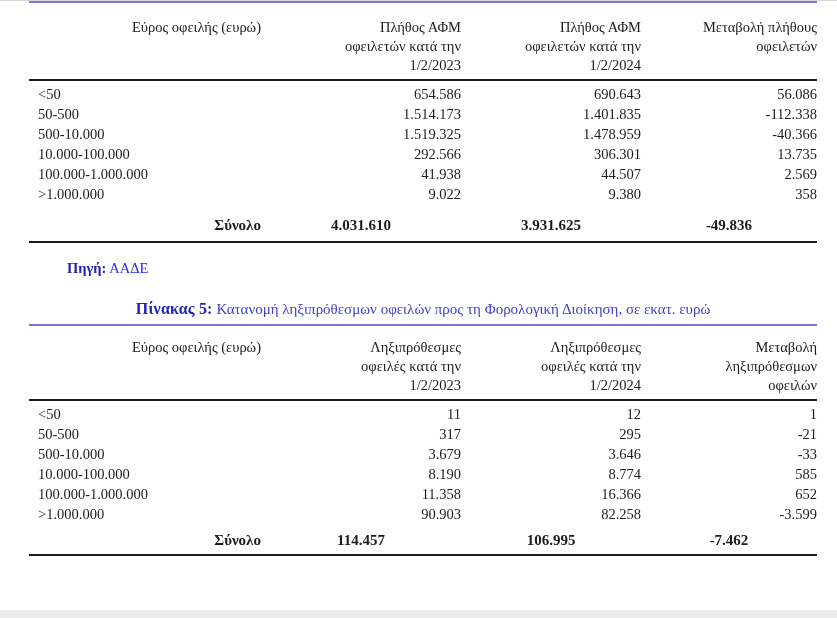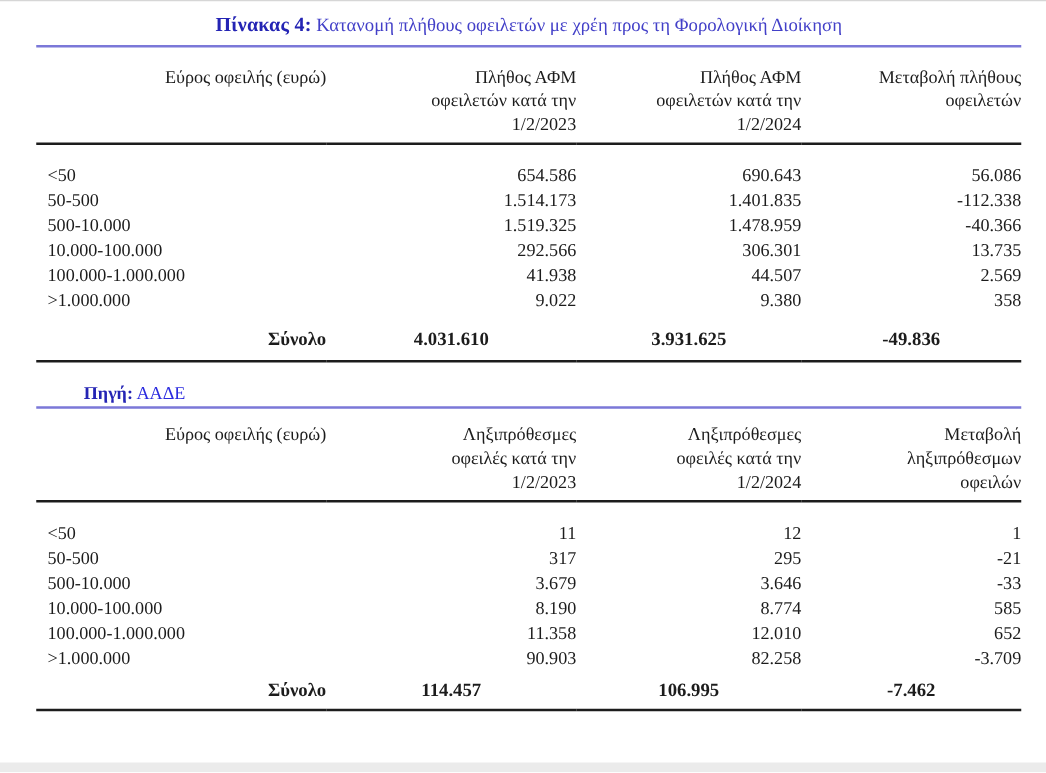--- a/index.html
+++ b/index.html
@@ -24,39 +24,35 @@
   .tbl-title-text{color:var(--mid-blue);}
   .rule-blue{height:2px;background:var(--rule-blue);}
   table{border-collapse:collapse;width:788px;font-size:14.5px;color:var(--ink);border-bottom:2px solid var(--ink);}
   col.c1{width:232px;} col.c2{width:200px;} col.c3{width:180px;} col.c4{width:176px;}
   thead{border-bottom:2px solid var(--ink);}
   thead td{vertical-align:top;text-align:right;white-space:pre-line;line-height:19px;padding:15px 0 4px;}
   .t5 thead td{padding-top:12px;}
   thead td.first{text-align:right;padding-left:9px;}
   tbody.data td{height:20px;line-height:20px;text-align:right;padding:0;}
   tbody.data td.first{text-align:left;padding-left:9px;}
-  tbody.data tr:first-child td{padding-top:15px;}
+  tbody.data tr:first-child td{padding-top:3px;}
   tbody.total td{font-weight:bold;text-align:center;font-size:15px;padding:13px 0 7px;}
   tbody.total td.first{text-align:right;padding-left:9px;}
   .t5 tbody.total td{padding:8px 0 5px;}
   .source{margin:15px 0 0 38px;font-size:14.5px;line-height:20px;}
   .source-label{font-weight:bold;color:var(--dark-blue);}
   .source-value{color:var(--link-blue);margin-top:44px;}
   .bottom-edge{position:absolute;left:0;bottom:0;width:837px;height:8px;background:#ebebeb;}
 </style>
 </head>
 <body>
 
 <div class="page">
   <div class="content">
 
-    <div class="tbl-title t4-title">
-      <span class="tbl-title-label">Πίνακας 4:</span>
-      <span class="tbl-title-text">Κατανομή πλήθους οφειλετών με χρέη προς τη Φορολογική Διοίκηση</span>
-    </div>
     <div class="rule-blue"></div>
 
     <table class="t4">
       <colgroup>
           <col class="c1">
           <col class="c2">
           <col class="c3">
           <col class="c4">
         </colgroup>
       <thead>
@@ -118,20 +114,24 @@
           <td>-49.836</td>
         </tr>
       </tbody>
     </table>
 
     <div class="source">
       <span class="source-label">Πηγή:</span>
       <span class="source-value">ΑΑΔΕ</span>
     </div>
 
+    <div class="tbl-title t5-title">
+      <span class="tbl-title-label">Πίνακας 5:</span>
+      <span class="tbl-title-text">Κατανομή ληξιπρόθεσμων οφειλών προς τη Φορολογική Διοίκηση, σε εκατ. ευρώ</span>
+    </div>
     <div class="rule-blue"></div>
 
     <table class="t5">
       <colgroup>
           <col class="c1">
           <col class="c2">
           <col class="c3">
           <col class="c4">
         </colgroup>
       <thead>
@@ -169,28 +169,28 @@
         </tr>
         <tr>
           <td class="first">10.000-100.000</td>
           <td>8.190</td>
           <td>8.774</td>
           <td>585</td>
         </tr>
         <tr>
           <td class="first">100.000-1.000.000</td>
           <td>11.358</td>
-          <td>12.010</td>
+          <td>16.366</td>
           <td>652</td>
         </tr>
         <tr>
           <td class="first">&gt;1.000.000</td>
           <td>90.903</td>
           <td>82.258</td>
-          <td>-3.709</td>
+          <td>-3.599</td>
         </tr>
       </tbody>
       <tbody class="total">
         <tr>
           <td class="first">Σύνολο</td>
           <td>114.457</td>
           <td>106.995</td>
           <td>-7.462</td>
         </tr>
       </tbody>

